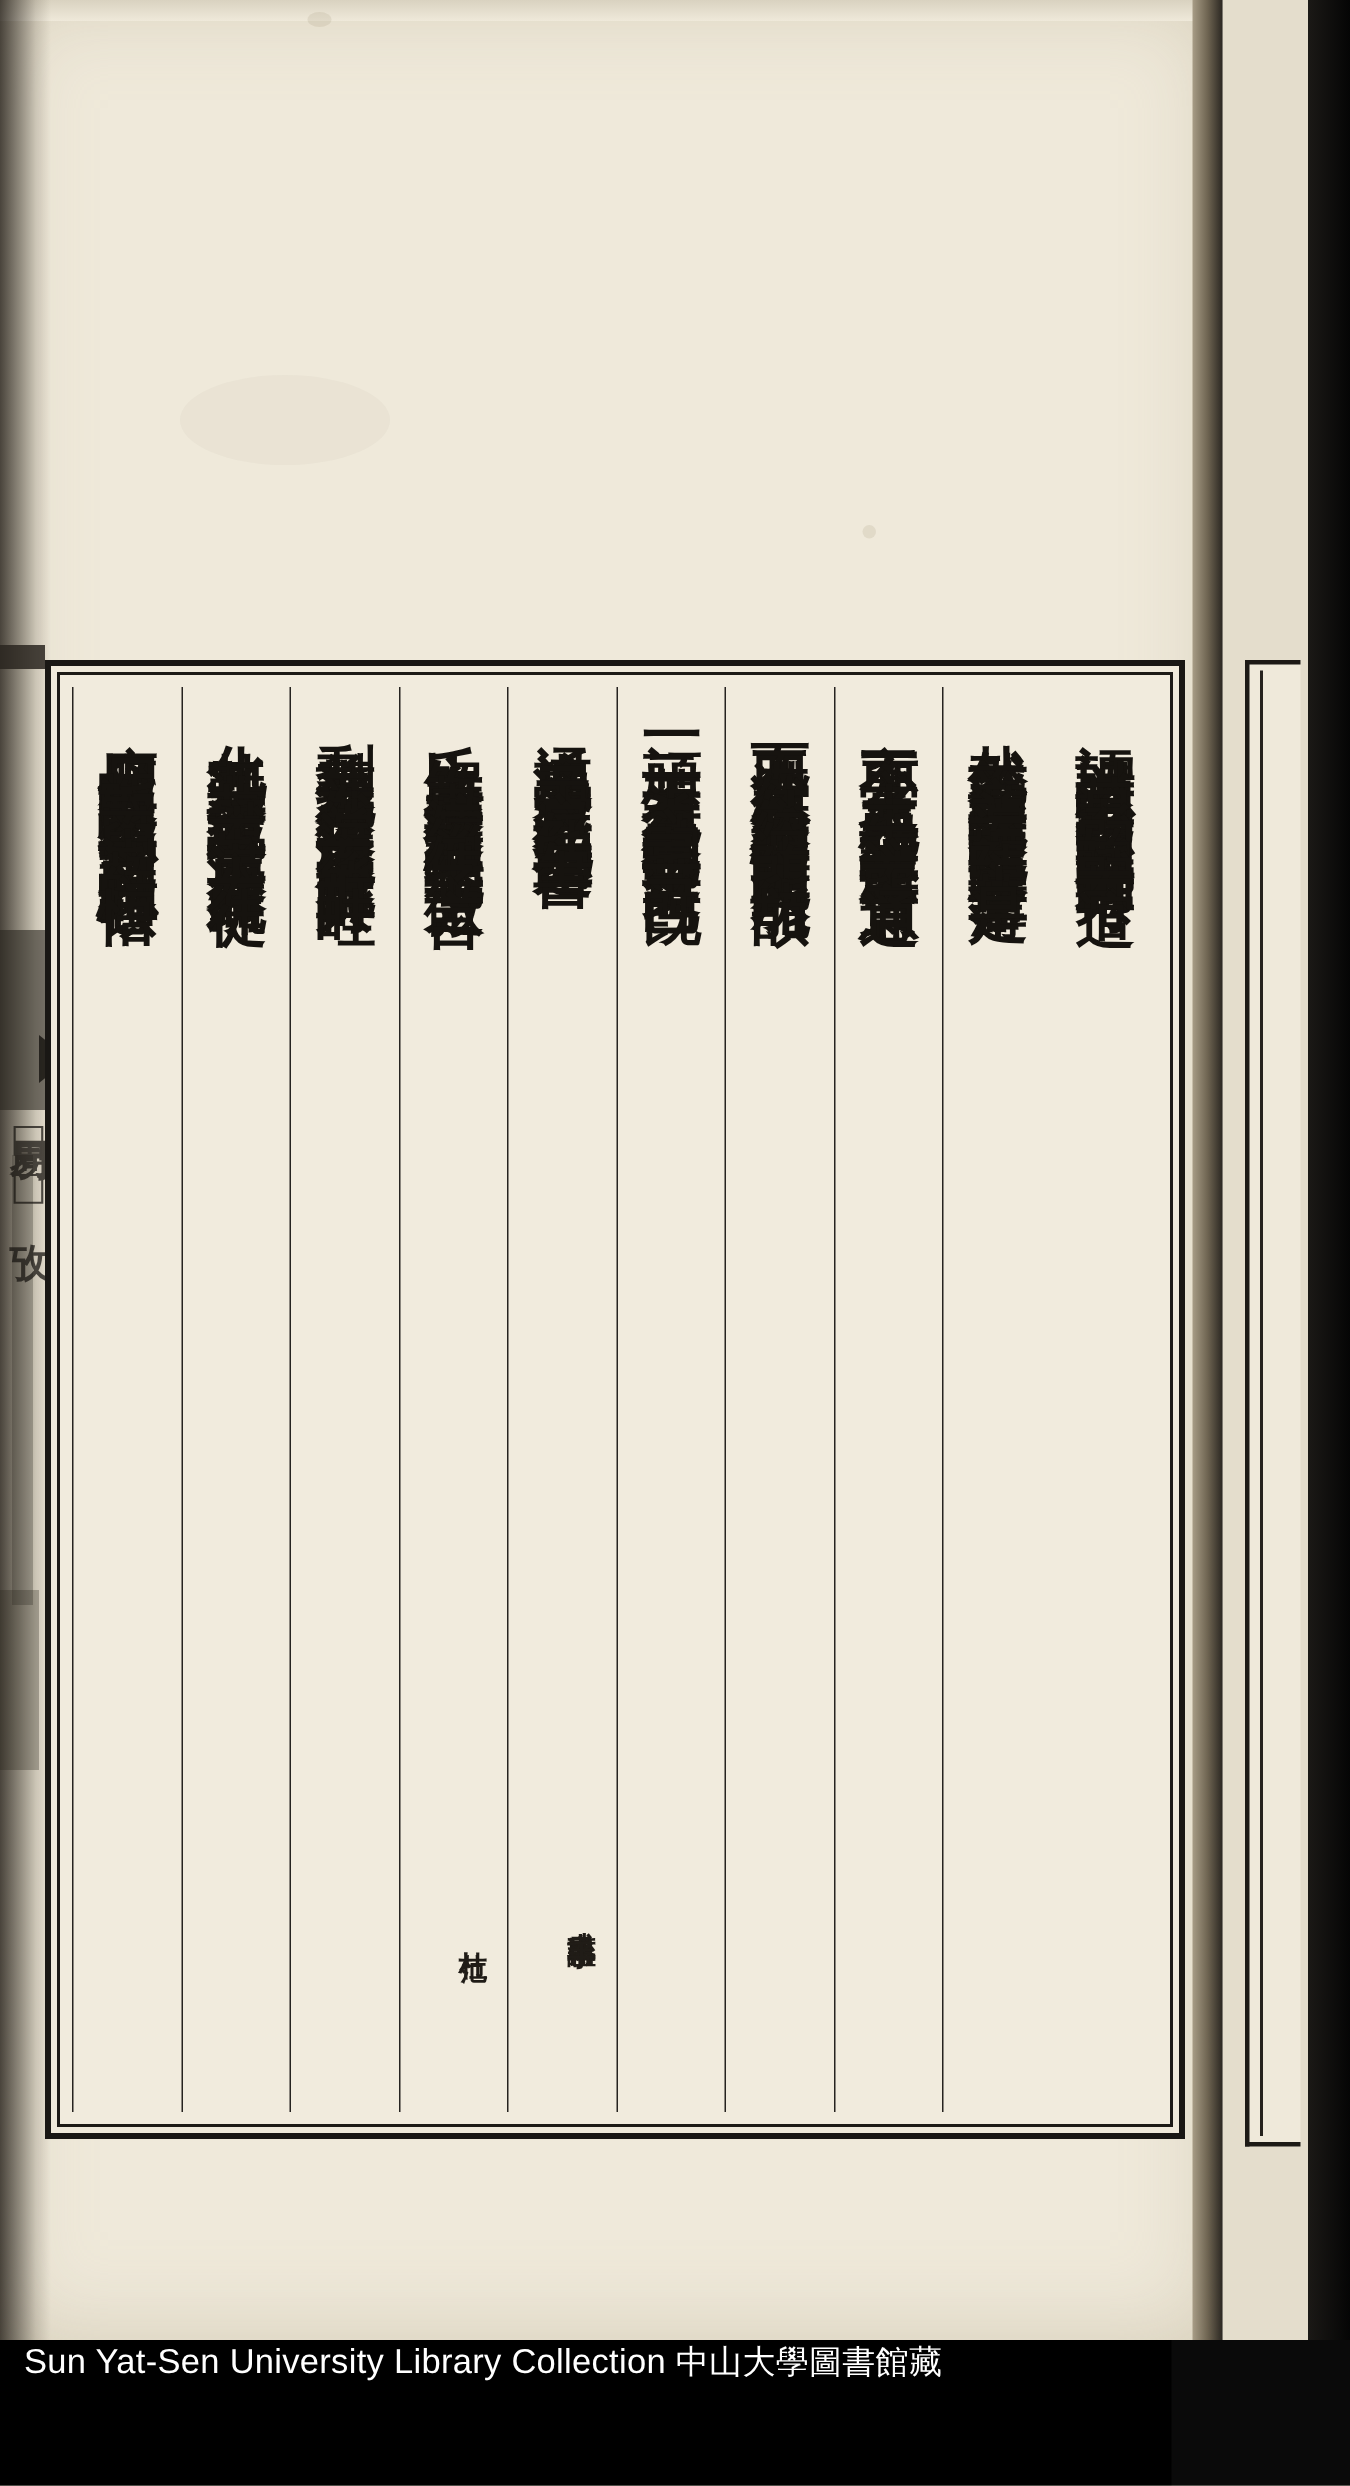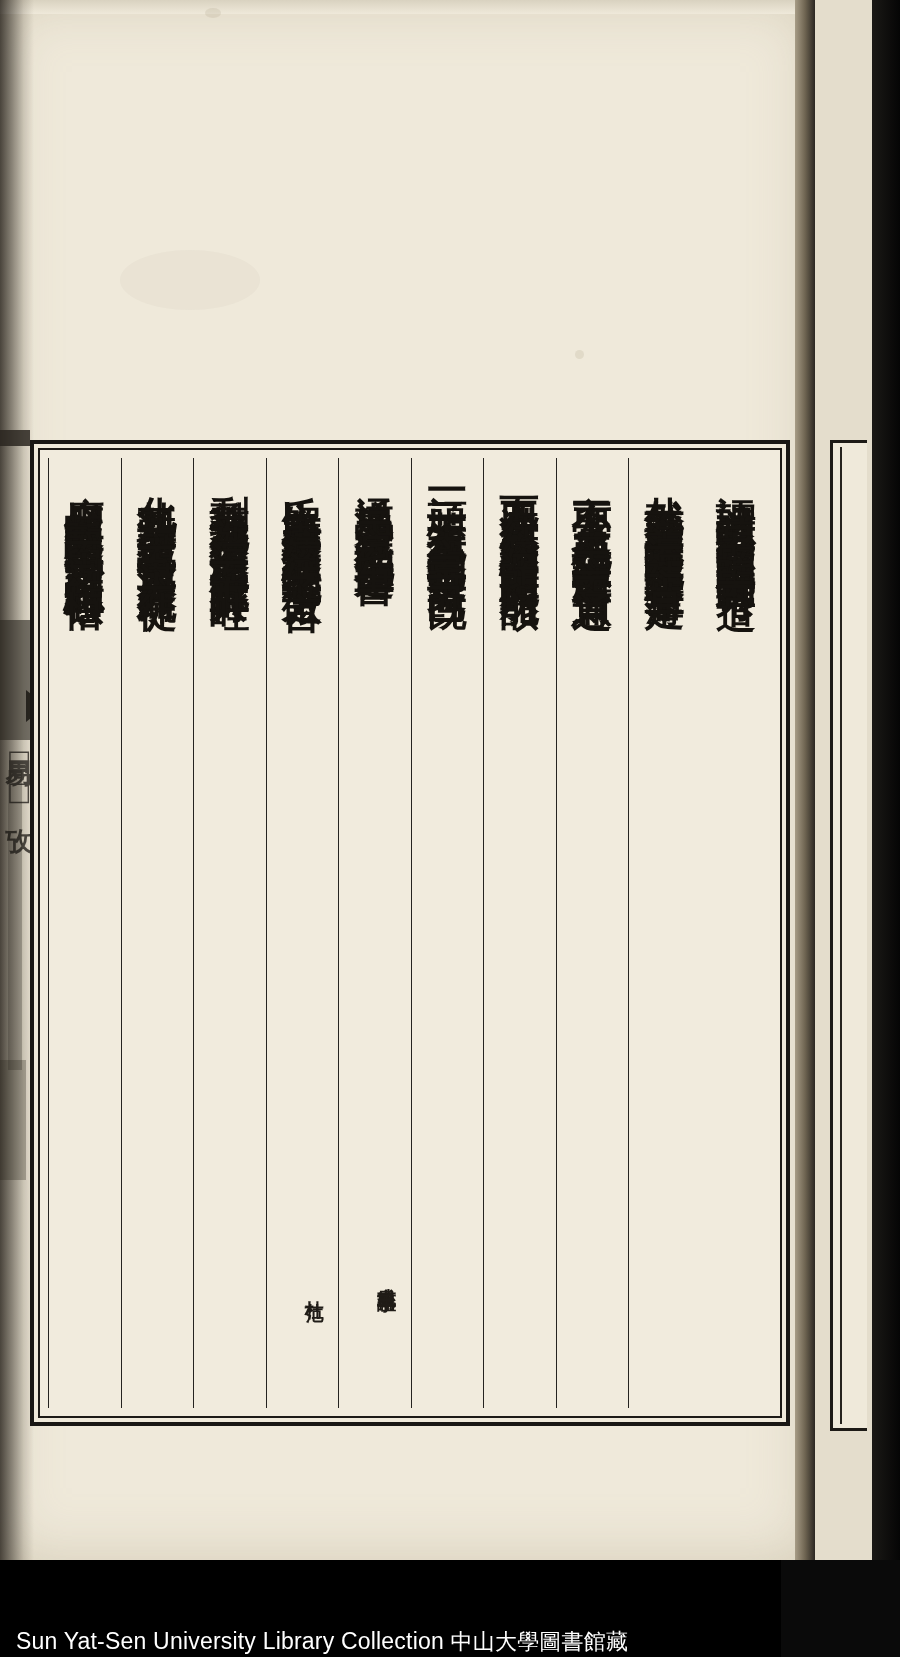--- a/index.html
+++ b/index.html
@@ -210,21 +210,21 @@
     opacity: .85;
   }
 
   
   .footer-bar {
     position: absolute;
     left: 0; bottom: 0;
     width: 781px; height: 97px;
     background: #000;
     display: flex;
-    align-items: flex-end;
+    align-items: flex-start;
   }
   .footer-text {
     color: #ffffff;
     font-family: "Liberation Sans", sans-serif;
     font-size: 23px;
     margin-left: 16px;
     letter-spacing: .2px;
   }
   .footer-text .cjk {
     font-family: "DejaVu Sans", sans-serif;

